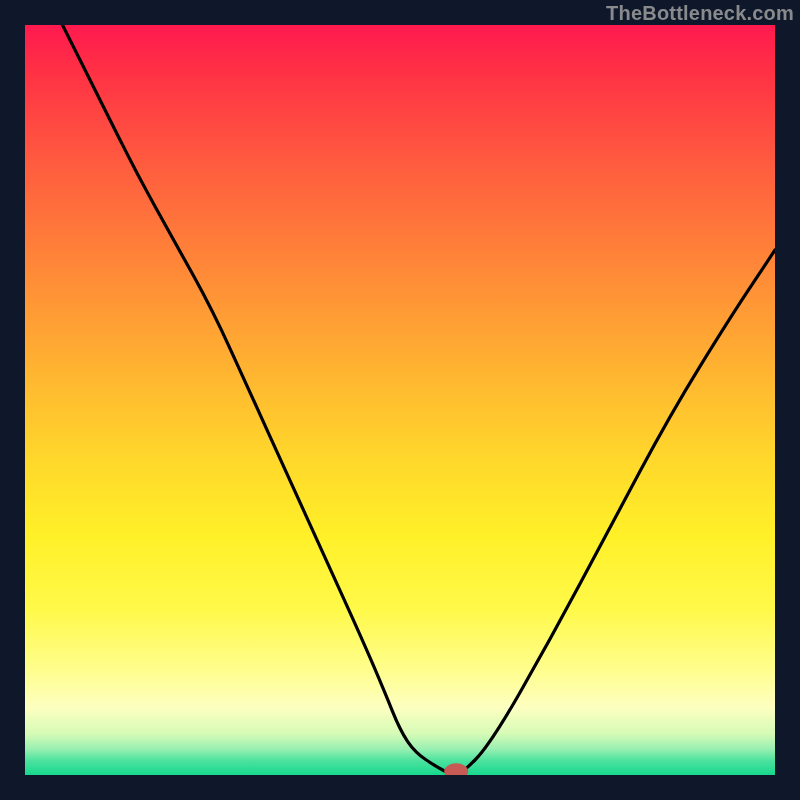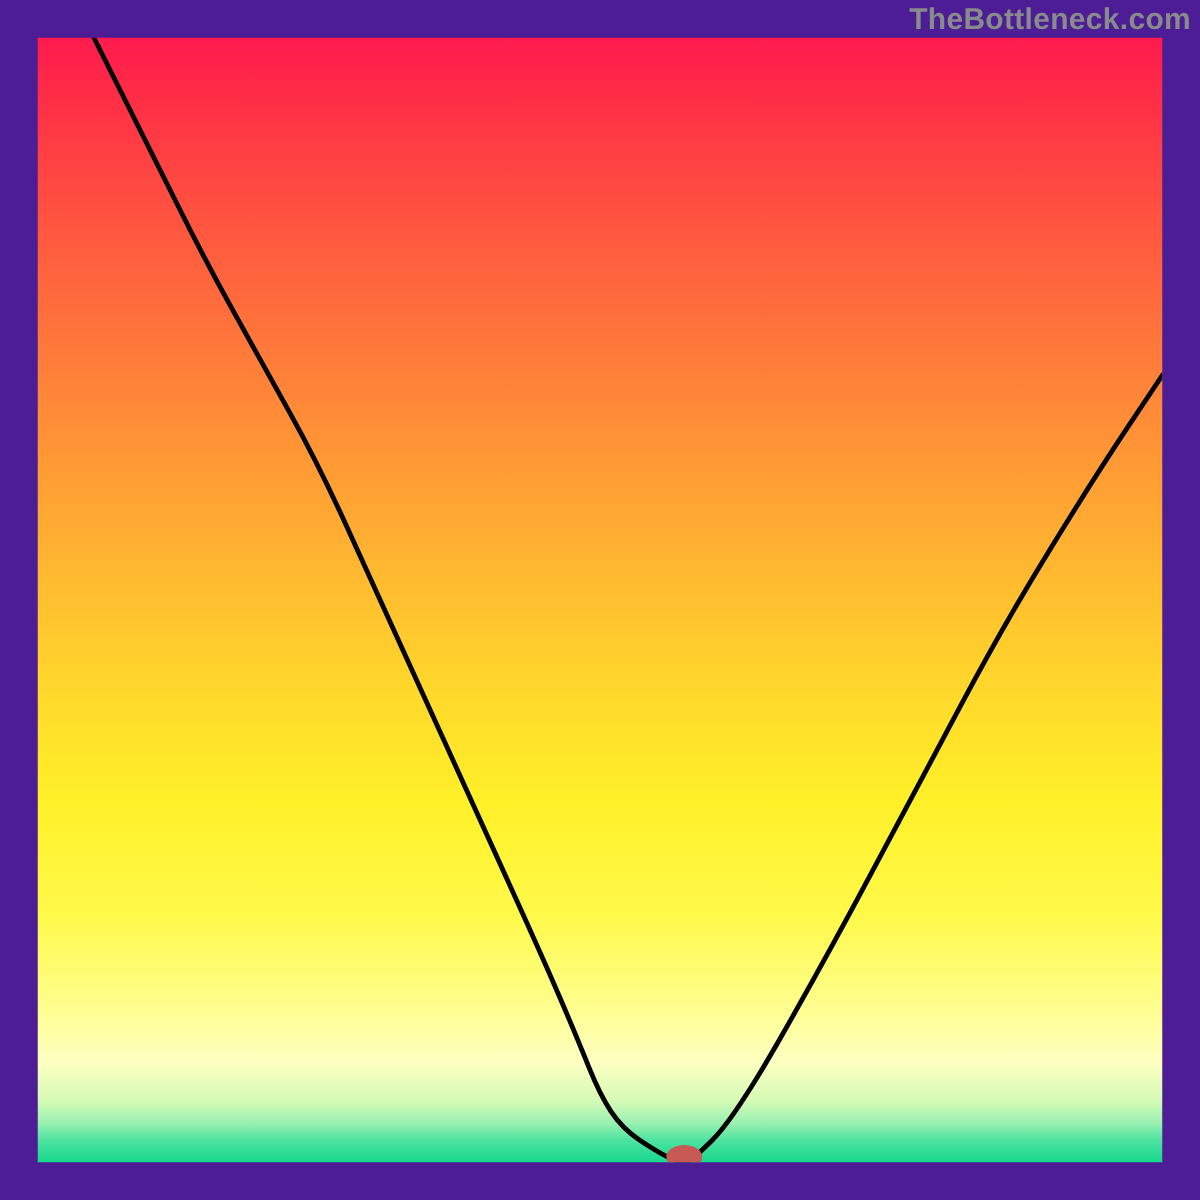--- a/index.html
+++ b/index.html
@@ -8,21 +8,21 @@
     width: 800px;
     height: 800px;
     background: #000;
     overflow: hidden;
     font-family: Arial, Helvetica, sans-serif;
   }
   .wrap {
     position: relative;
     width: 800px;
     height: 800px;
-    background: #4c1d95;
+    background: #0f172a;
   }
   .attribution {
     position: absolute;
     top: 2px;
     right: 6px;
     color: #888a8c;
     font-size: 20px;
     font-weight: 600;
     letter-spacing: 0.2px;
     z-index: 5;

